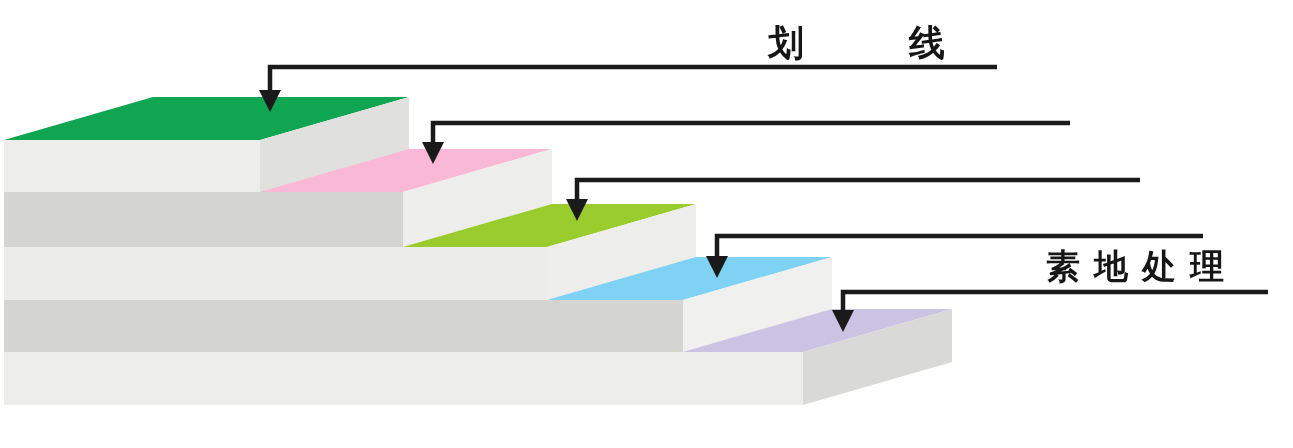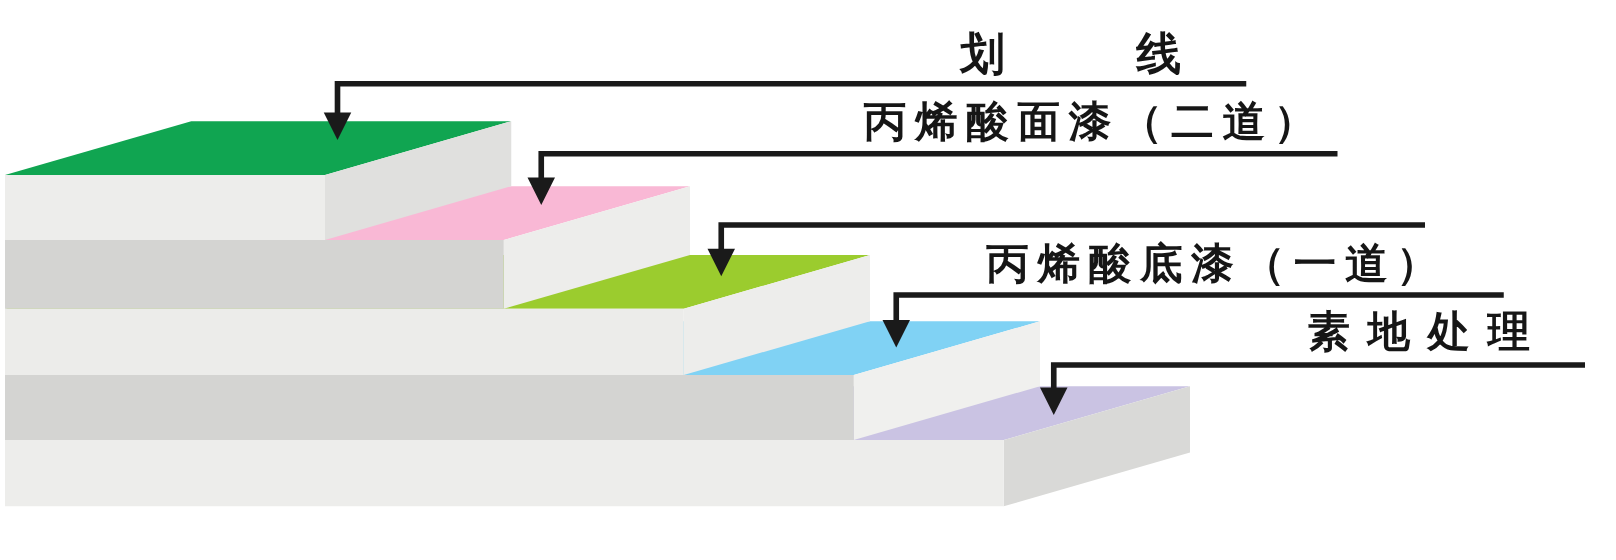--- a/index.html
+++ b/index.html
@@ -73,17 +73,15 @@
     <g>
       <polygon points="270,112 259,90 281,90" fill="#1a1a1a"></polygon>
       <polygon points="433,164 422,142 444,142" fill="#1a1a1a"></polygon>
       <polygon points="577,221 566,199 588,199" fill="#1a1a1a"></polygon>
       <polygon points="717,278 706,256 728,256" fill="#1a1a1a"></polygon>
       <polygon points="843,332 832,310 854,310" fill="#1a1a1a"></polygon>
     </g>
   </svg>
 
   <div class="lbl lbl-1">划 线</div>
-  <div class="lbl lbl-2">丙烯酸面漆（二道）</div>
-  <div class="lbl lbl-4">丙烯酸底漆（一道）</div>
   <div class="lbl lbl-5">素地处理</div>
 
 </div>
 
 </body></html>

